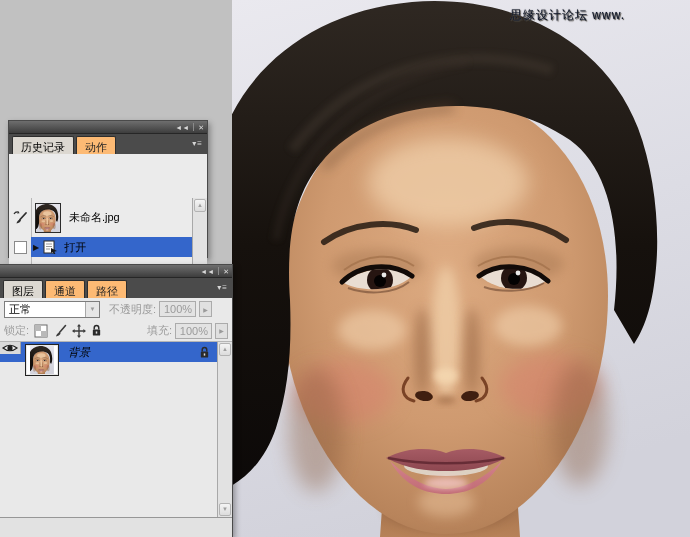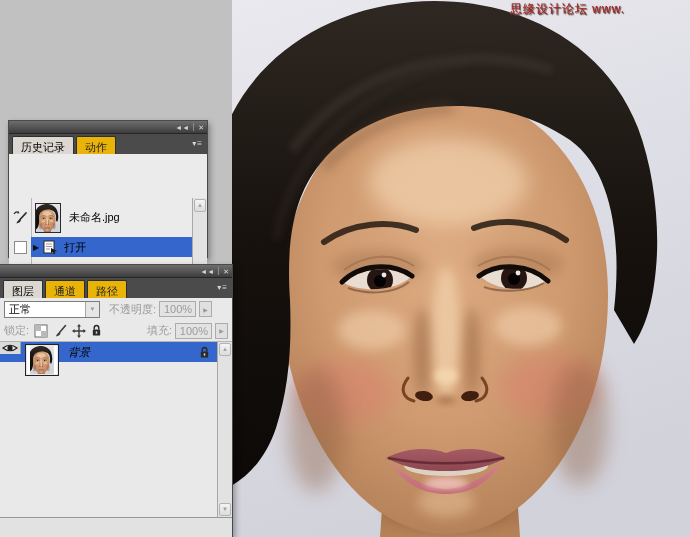--- a/index.html
+++ b/index.html
@@ -3,40 +3,40 @@
 <meta charset="utf-8">
 <style>
   * { margin:0; padding:0; box-sizing:border-box; }
   html,body { width:690px; height:537px; overflow:hidden;
     font-family:"Liberation Sans","DejaVu Sans",sans-serif; }
   .stage { position:relative; width:690px; height:537px; background:#c1c1c1; overflow:hidden; }
 
   
   .photo { position:absolute; left:232px; top:0; width:458px; height:537px; overflow:hidden; }
   .photo svg.portrait-main { display:block; width:458px; height:537px; }
-  .wm1 { position:absolute; top:1px; left:278px; font-size:12px; letter-spacing:1px;
-    color:#b91c1c; text-shadow:1px 1px 1px #4c4842, 0 0 1px #666; white-space:nowrap; }
+  .wm1 { position:absolute; top:7px; left:278px; font-size:12px; letter-spacing:1px;
+    color:#0f172a; text-shadow:1px 1px 1px #4c4842, 0 0 1px #666; white-space:nowrap; }
   .wm2 { position:absolute; top:1px; right:4px; text-align:right; color:#dddbe0;
     text-shadow:1px 1px 0 #4c4842, 0 0 1px #555; line-height:12px; }
   .wm2 .l1 { font-size:12px; letter-spacing:1px; }
   .wm2 .l2 { font-size:11px; font-family:"DejaVu Sans Mono",monospace; letter-spacing:1px; }
 
   
   .panel { position:absolute; background:#ebebeb; border:1px solid #4a4a4a;
     box-shadow:2px 3px 6px rgba(0,0,0,.35); font-size:11px; color:#000; }
   .titlebar { height:13px; background:linear-gradient(#6e6e6e,#3d3d3d);
     border-bottom:1px solid #262626; display:flex; justify-content:flex-end; align-items:center;
     padding-right:3px; gap:4px; }
   .tb-btn { color:#d9d9d9; font-size:7px; line-height:1; cursor:default; }
   .tb-sep { width:1px; height:8px; background:#8a8a8a; }
   .tabsbar { height:20px; background:#4b4b4b; display:flex; align-items:flex-end; padding:0 0 0 3px; }
   .tab { height:18px; padding:3px 8px 0; font-size:11px; margin-right:2px;
     border:1px solid #2e2e2e; border-bottom:none; border-radius:2px 2px 0 0; }
   .tab.active { background:#dcd8d1; color:#000; }
-  .tab.inactive { background:#eab308; color:#242424; }
+  .tab.inactive { background:#fdba74; color:#242424; }
   .panel-menu { margin-left:auto; margin-right:4px; color:#d6d6d6; font-size:8px;
     letter-spacing:1px; align-self:center; line-height:1; }
 
   
   .vscroll { position:absolute; right:0; top:0; bottom:0; width:15px; background:#e2e2e2;
     border-left:1px solid #a8a8a8; display:flex; flex-direction:column; justify-content:space-between; }
   .sb-btn { height:13px; background:linear-gradient(#f4f4f4,#dcdcdc); border:1px solid #b3b3b3;
     border-radius:2px; color:#9f9f9f; font-size:6px; text-align:center; line-height:11px; margin:1px; }
 
   

